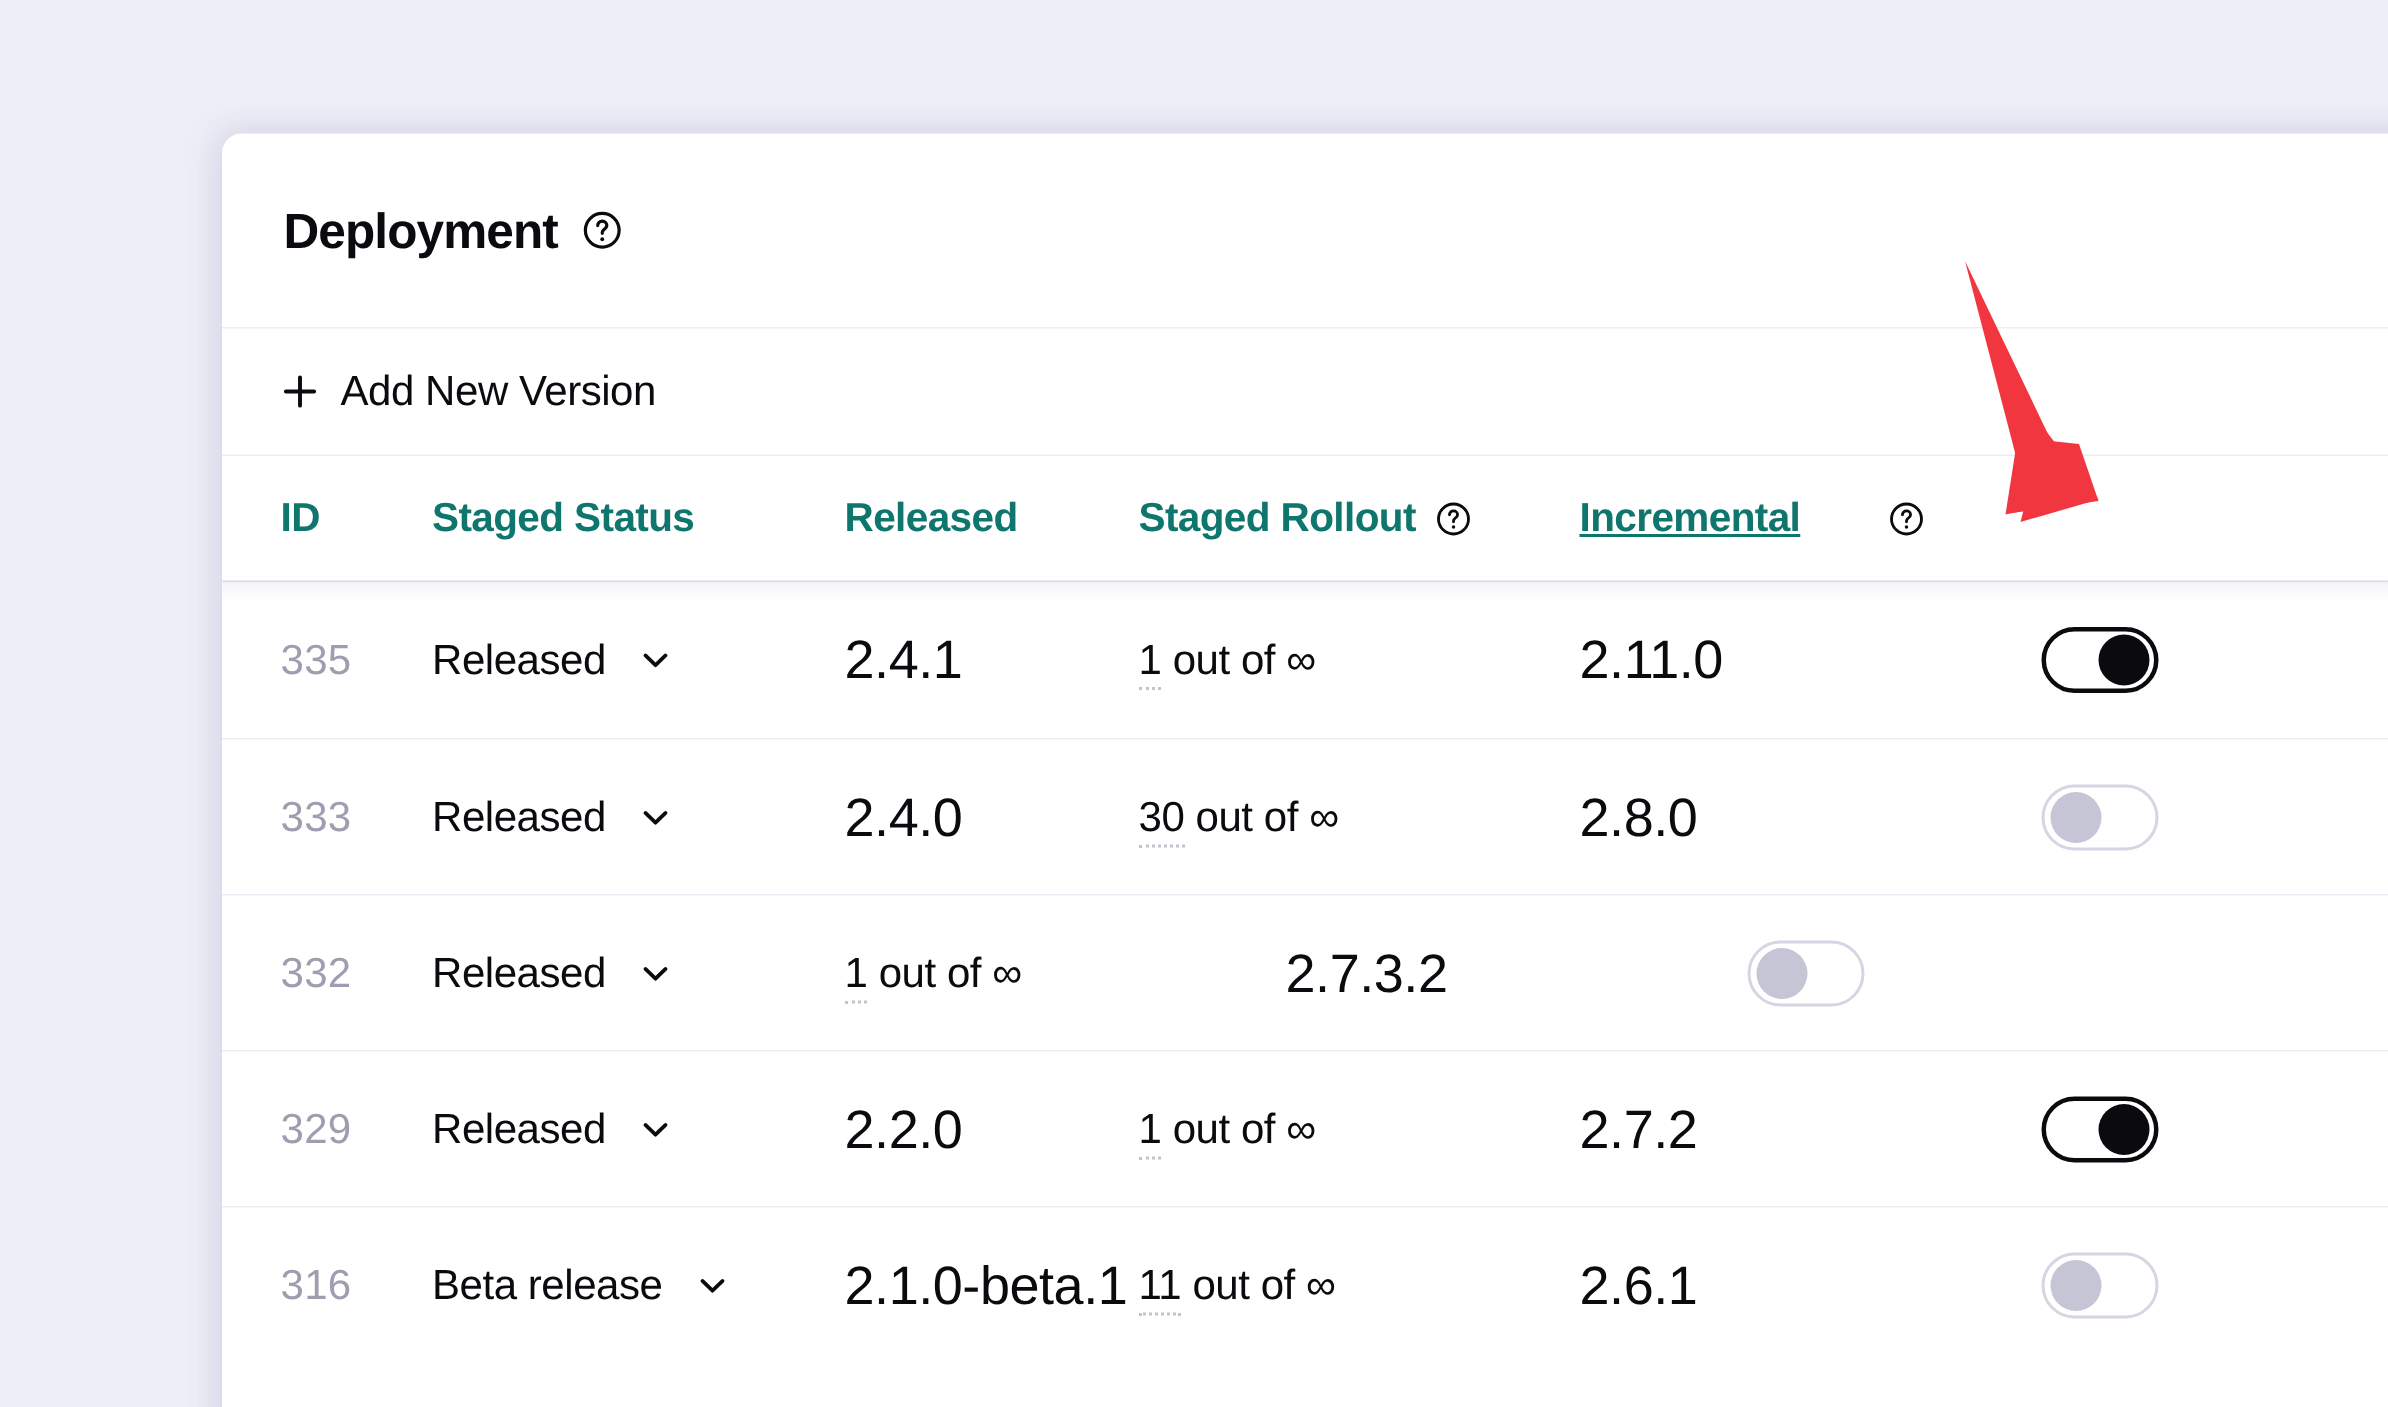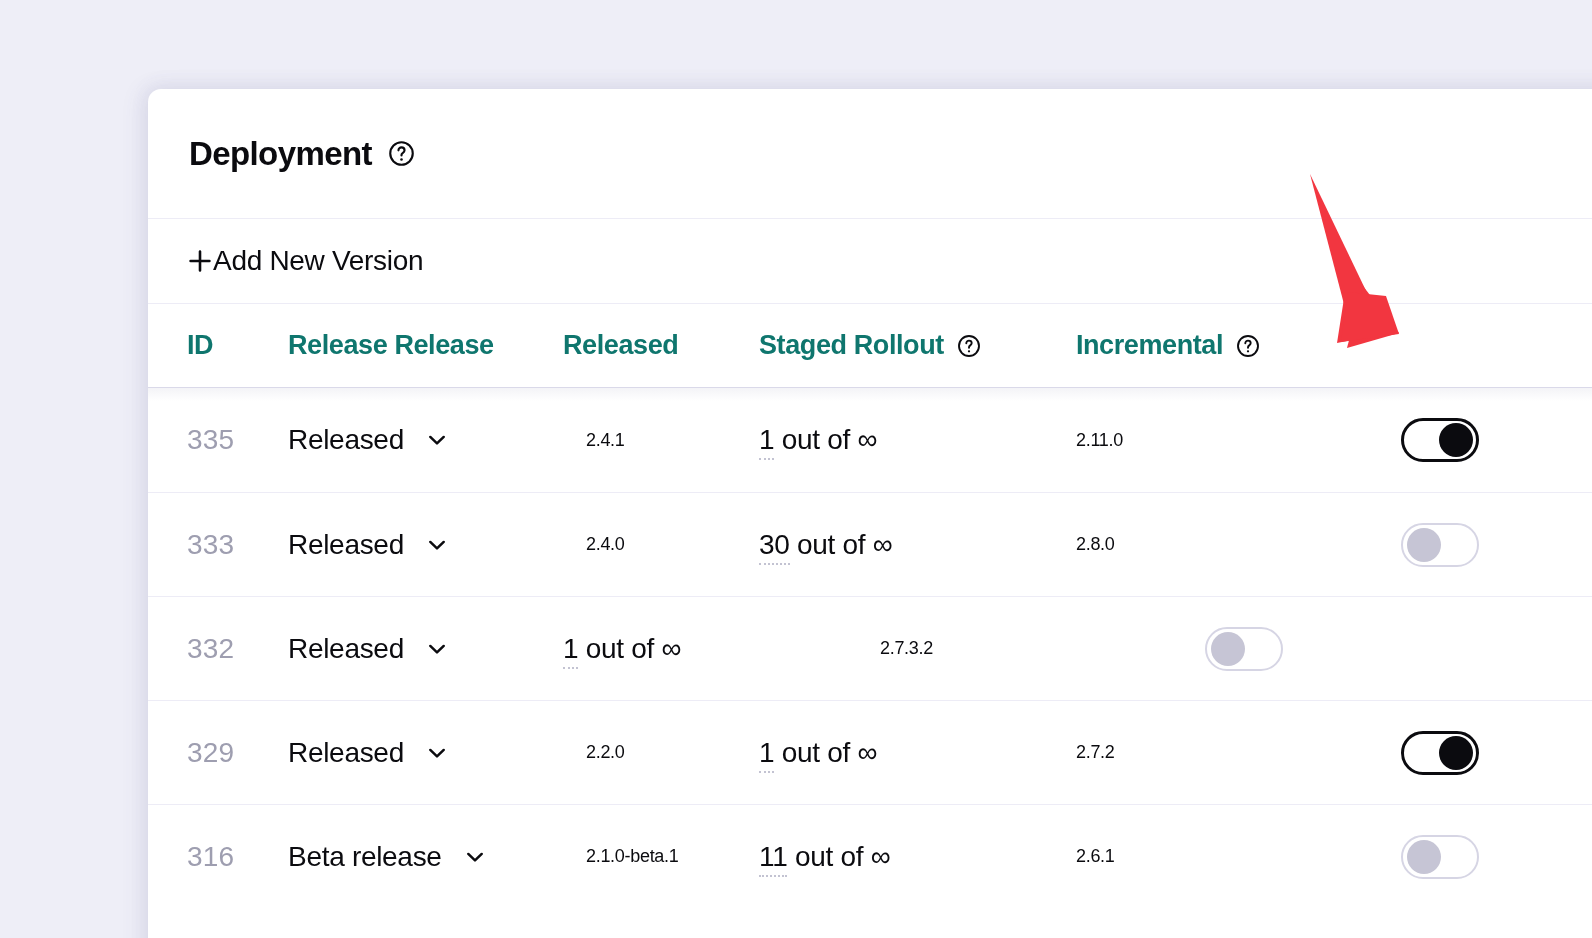--- a/index.html
+++ b/index.html
@@ -62,20 +62,21 @@
     height: 85px;
     display: flex;
     align-items: center;
     padding-left: 39px;
     border-bottom: 1px solid #edecf6;
   }
 
   .add-btn {
     display: inline-flex;
     align-items: center;
+    gap: 14px;
     background: none;
     border: none;
     cursor: pointer;
     padding: 0;
     font-family: inherit;
   }
   .plus-icon {
     width: 26px;
     height: 26px;
     display: inline-flex;
@@ -151,24 +152,23 @@
   .chevron {
     width: 26px;
     height: 26px;
     margin-left: 20px;
     display: inline-flex;
     align-items: center;
     justify-content: center;
   }
 
   .cell-version, .cell-sdk {
-    font-size: 18px;
+    font-size: 36px;
     color: #0b0b0f;
     letter-spacing: -0.3px;
-    margin-left: 23px;
   }
 
   .rollout {
     font-size: 28px;
     color: #0b0b0f;
     letter-spacing: -0.3px;
     white-space: nowrap;
   }
   .rollout-count {
     border-bottom: 2px dotted #c3c3d2;
@@ -192,21 +192,21 @@
     height: 34px;
     border-radius: 50%;
     transform: translateY(-50%);
     transition: none;
   }
   .toggle.on  { border: 3px solid #0b0b0f; }
   .toggle.on  .knob { right: 3px; background: #0b0b0f; }
   .toggle.off { border: 2px solid #d6d5e4; }
   .toggle.off .knob { left: 4px; background: #c6c5d5; }
 
-  .c-increment { display: flex; justify-content: center; padding-left: 72px; }
+  .c-increment { display: flex; justify-content: space-between; padding-left: 72px; text-decoration: underline; }
 
   
   .arrow-overlay {
     position: absolute;
     left: 0; top: 0;
     width: 1592px;
     height: 938px;
     pointer-events: none;
   }
 </style>
@@ -237,21 +237,21 @@
     </button>
   </div>
 
   <div class="table">
 
     <div class="row head-row">
       <div class="cell c-id">
         <span>ID</span>
       </div>
       <div class="cell c-status">
-        <span>Release Release</span>
+        <span>Staged Status</span>
       </div>
       <div class="cell c-version">
         <span>Released</span>
       </div>
       <div class="cell c-rollout">
         <span>Staged Rollout</span>
         <span class="help-icon">
           <svg width="24" height="24" viewBox="0 0 24 24" fill="none">
             <circle cx="12" cy="12" r="10" stroke="#0b0b0f" stroke-width="1.9"></circle>
             <path d="M9.3 9.2c0-1.5 1.2-2.6 2.7-2.6s2.7 1.05 2.7 2.5c0 1.3-.8 1.9-1.7 2.5-.75.5-1 .95-1 1.8v.4" stroke="#0b0b0f" stroke-width="1.9" stroke-linecap="round"></path>

